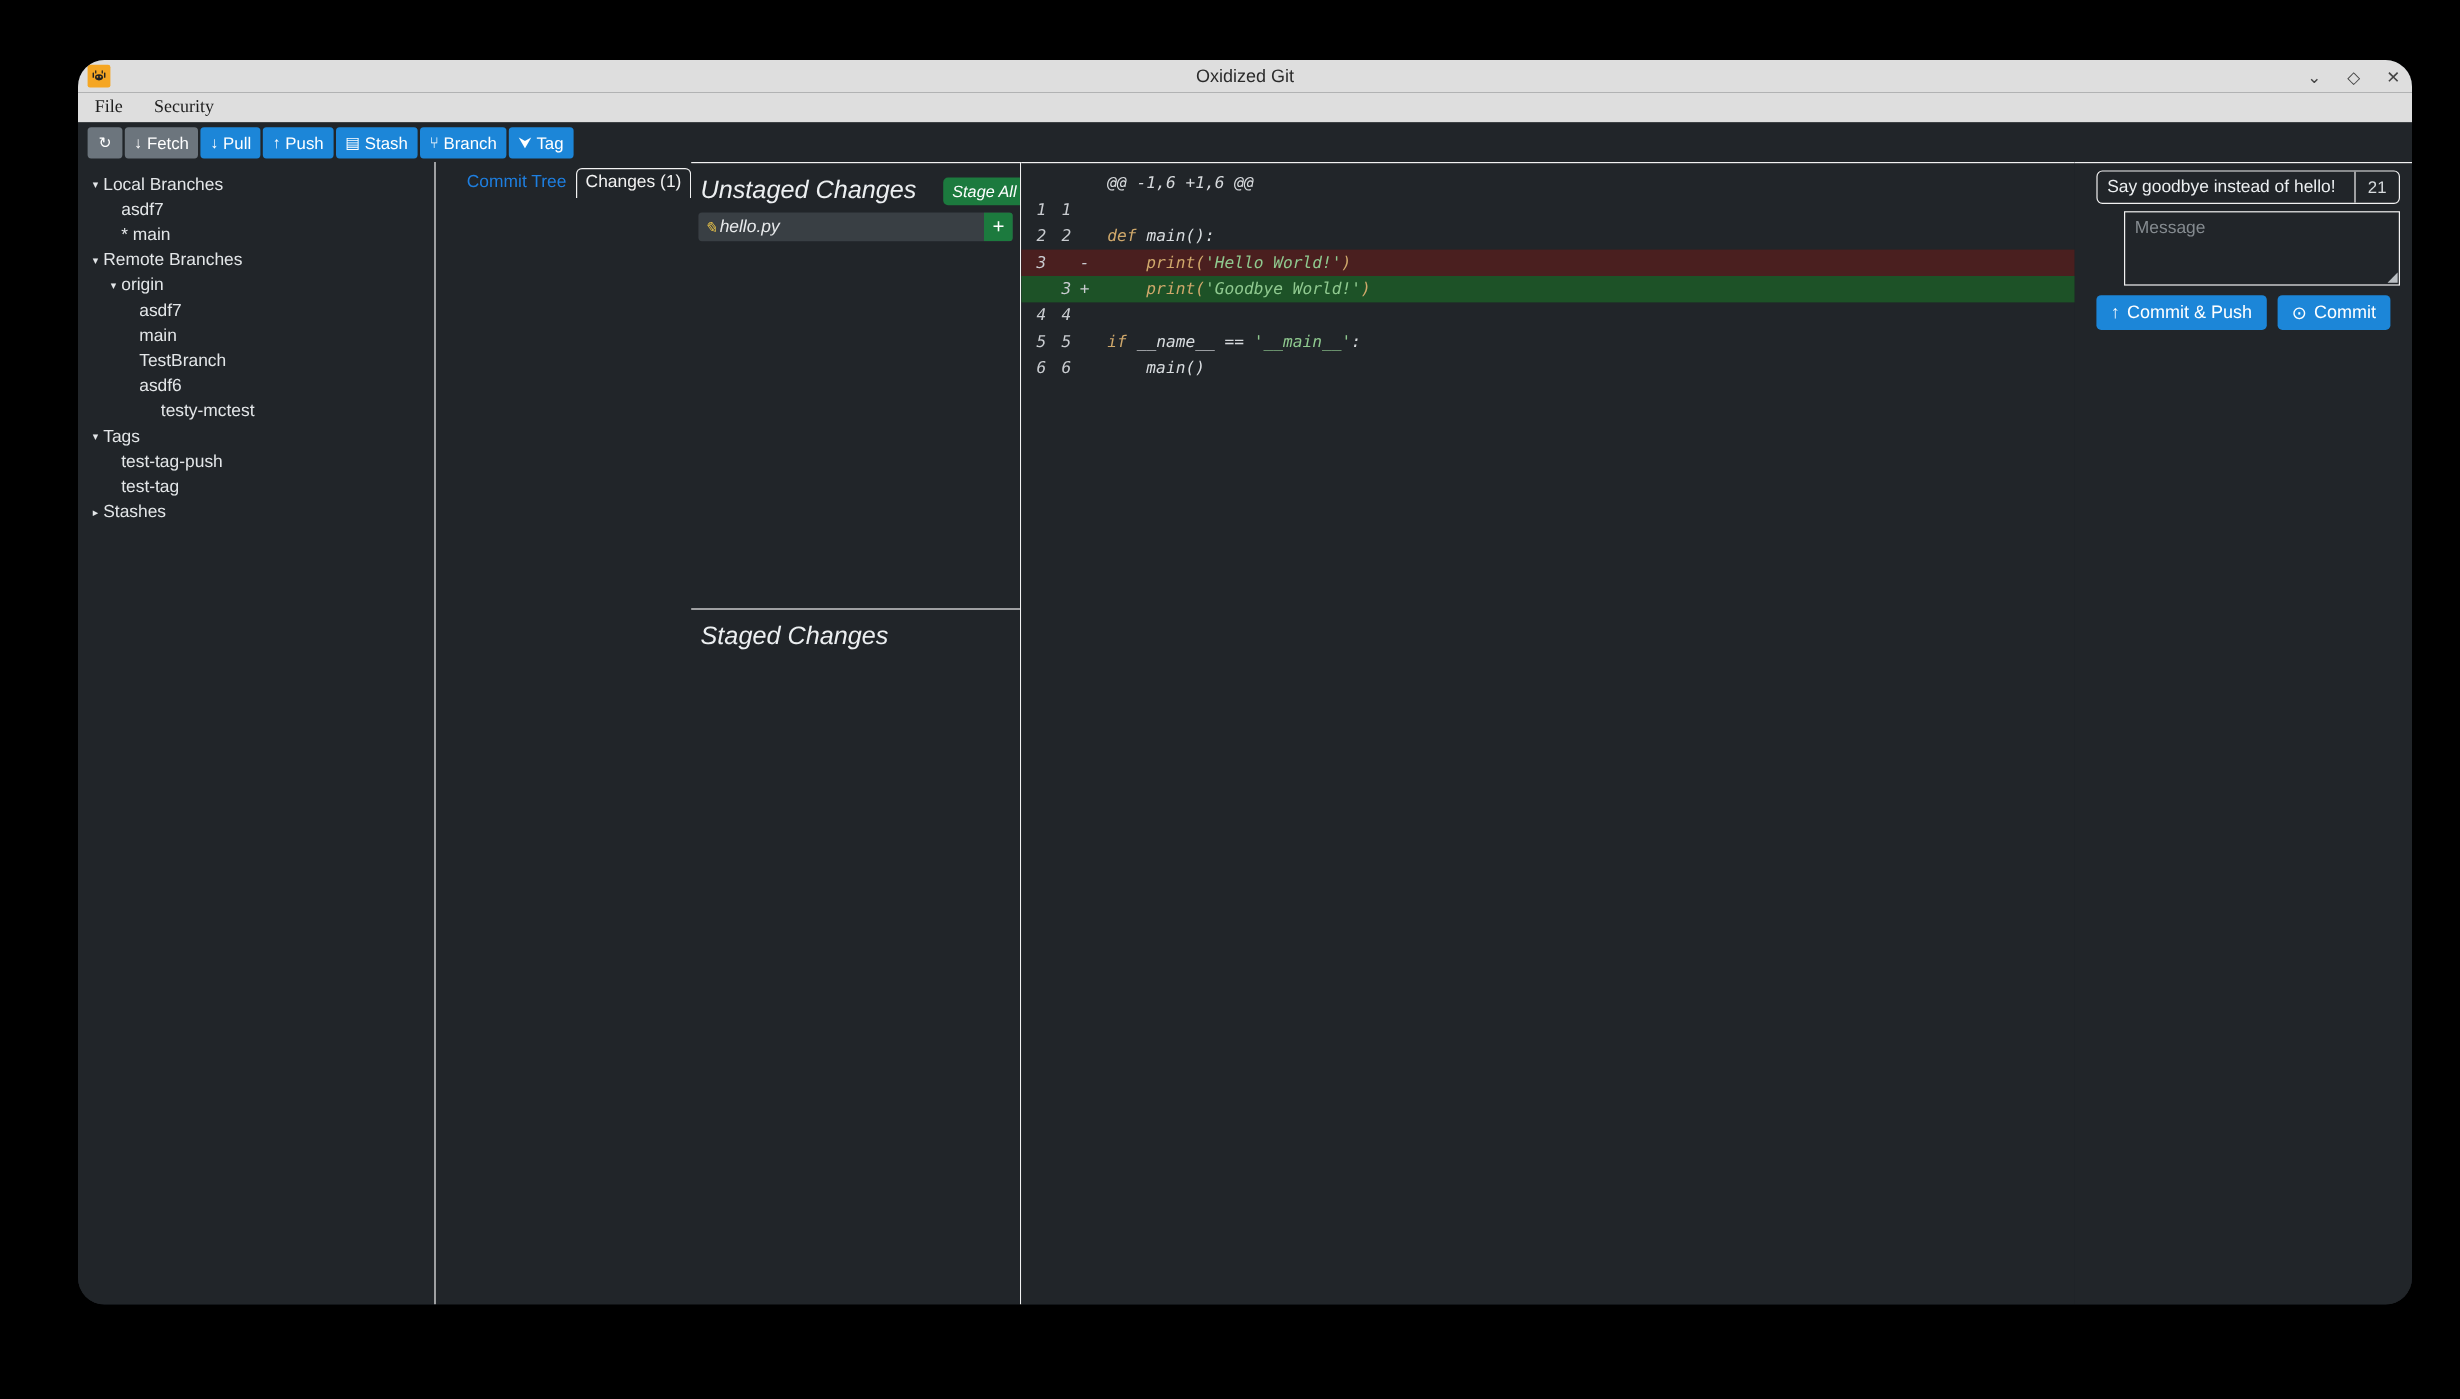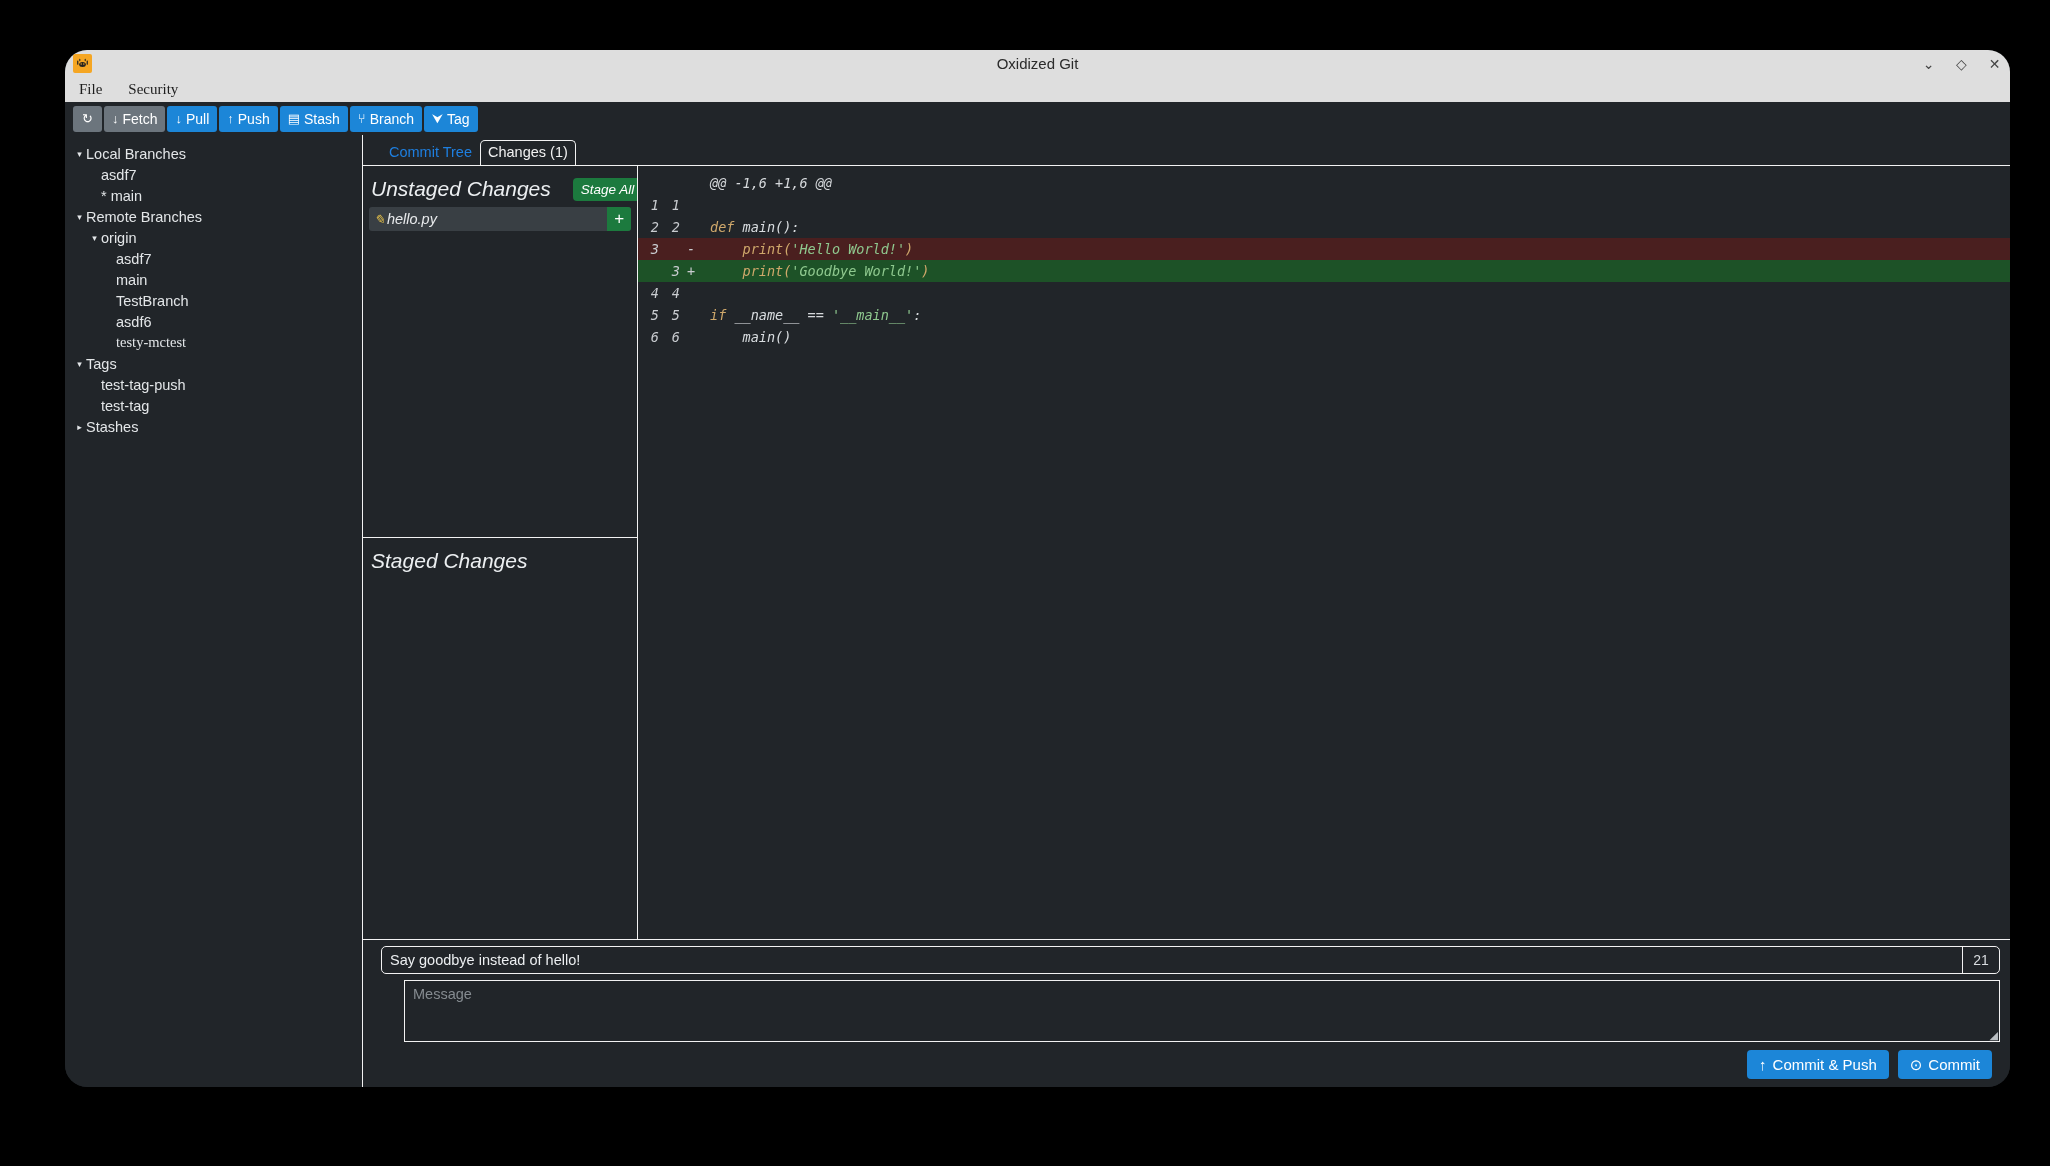--- a/index.html
+++ b/index.html
@@ -101,21 +101,21 @@
     font-size: 14.5px; color: #e3e6e8;
     white-space: nowrap;
   }
   .caret {
     width: 13px; font-size: 9px; color: #e3e6e8;
     display: inline-block; text-align: center;
     flex: none;
   }
 
   
-  #main { flex: 1; display: flex; flex-direction: column; min-width: 0; }
+  #main { flex: 1; display: flex; flex-direction: row; min-width: 0; }
 
   
   #tabs {
     height: 30px;
     display: flex; align-items: flex-end;
     padding-left: 18px;
     gap: 0px;
     flex: none;
   }
   .tab {
@@ -365,21 +365,21 @@
           <span>main</span>
         </div>
         <div class="tree-row" style="padding-left: 38px;">
           <span class="caret"></span>
           <span>TestBranch</span>
         </div>
         <div class="tree-row" style="padding-left: 38px;">
           <span class="caret"></span>
           <span>asdf6</span>
         </div>
-        <div class="tree-row" style="padding-left: 38px; font-family: Liberation Serif, serif;">
+        <div class="tree-row" style="padding-left: 56px;">
           <span class="caret"></span>
           <span>testy-mctest</span>
         </div>
         <div class="tree-row" style="padding-left: 8px;">
           <span class="caret">▾</span>
           <span>Tags</span>
         </div>
         <div class="tree-row" style="padding-left: 23px;">
           <span class="caret"></span>
           <span>test-tag-push</span>

